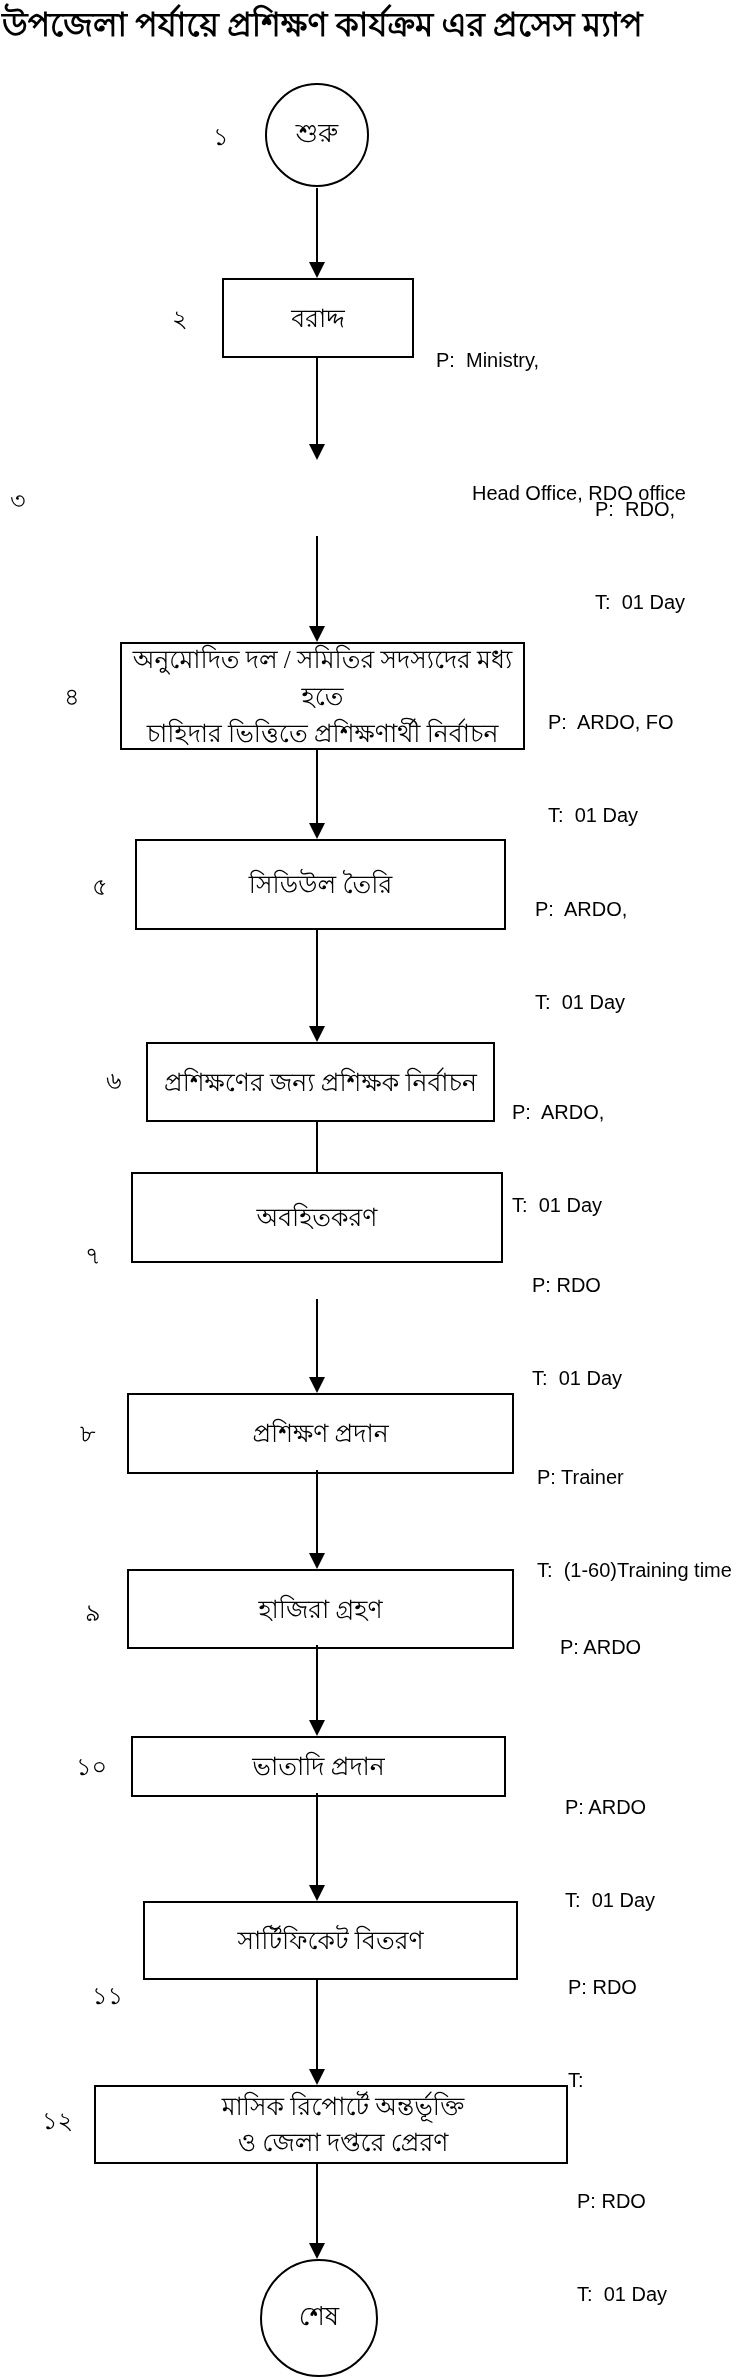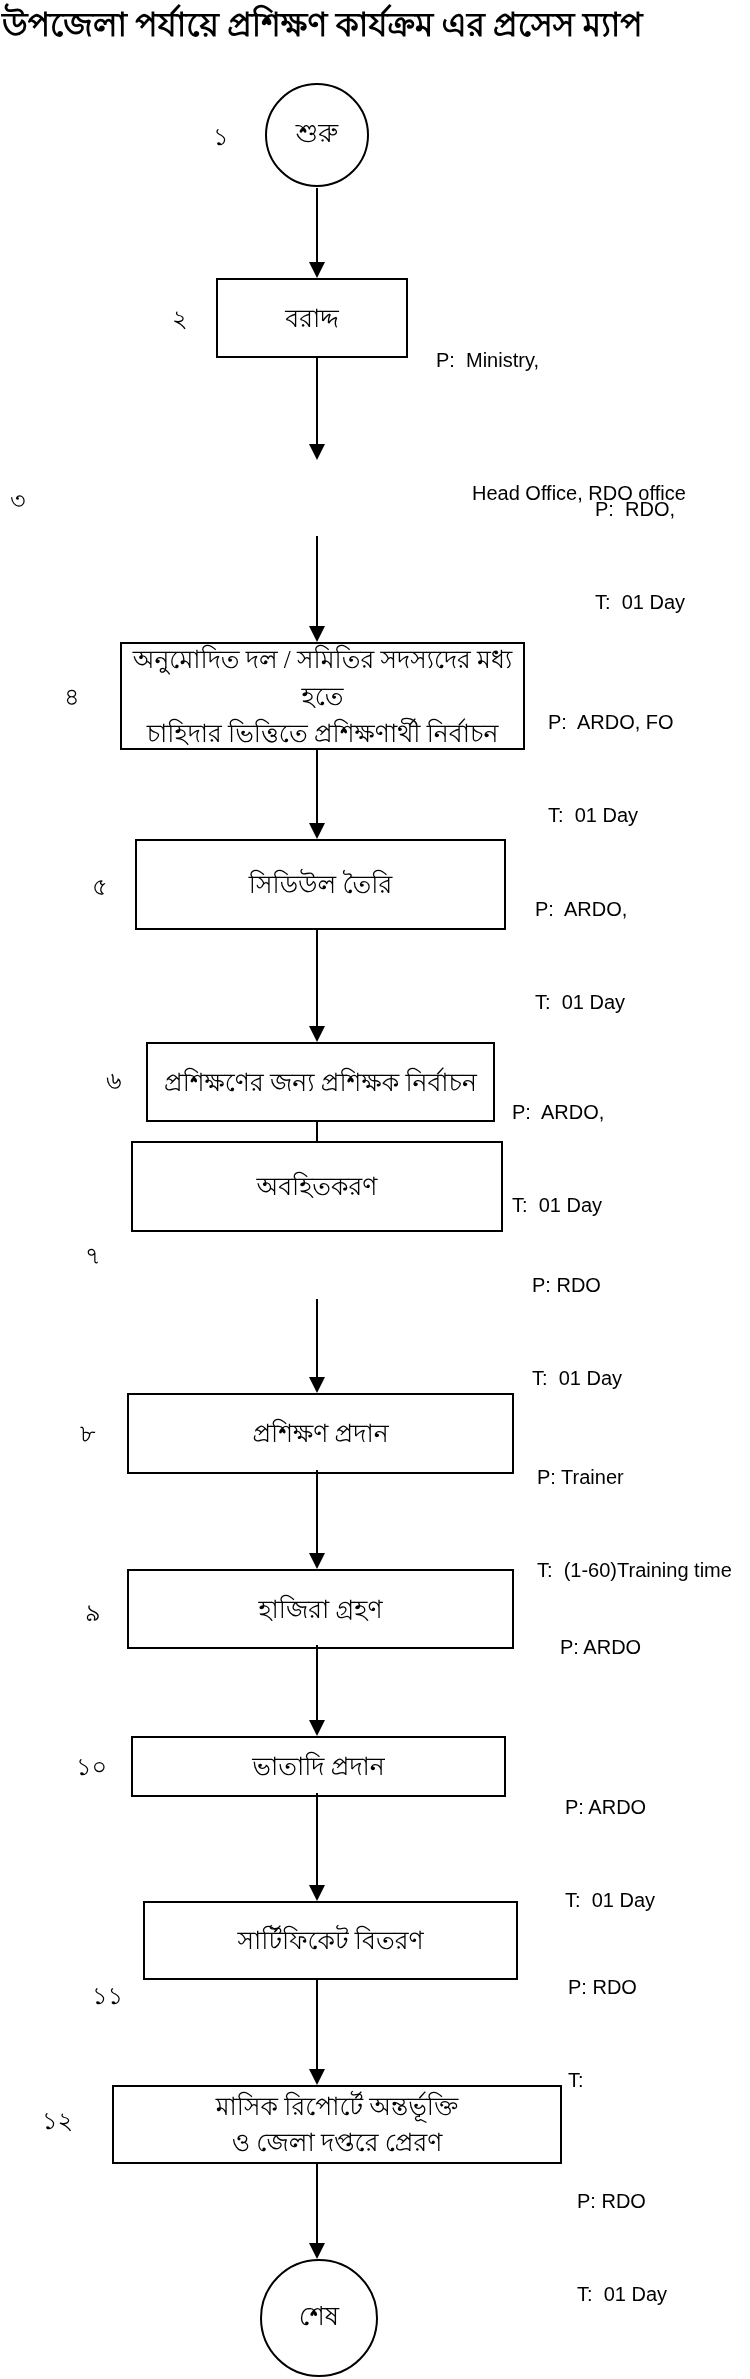--- a/index.html
+++ b/index.html
@@ -33,21 +33,21 @@
   <div class="circle" style="left:265px;top:83px;width:100px;height:100px;">
     <span>শুরু</span>
   </div>
 
   <div class="arrow" style="left:309px;top:188px;height:90px;">
     <div class="arrow-line"></div>
     <div class="arrow-head"></div>
   </div>
 
   <div class="num" style="left:172px;top:300px;">২</div>
-  <div class="pbox" style="left:216px;top:278px;width:188px;height:76px;">
+  <div class="pbox" style="left:222px;top:278px;width:188px;height:76px;">
     <div>বরাদ্দ</div>
   </div>
   <div class="anno" style="left:436px;top:283px;">
     <div>P:  Ministry,</div>
     <div class="anno-indent">Head Office, RDO office</div>
   </div>
 
   <div class="arrow" style="left:309px;top:356px;height:104px;">
     <div class="arrow-line"></div>
     <div class="arrow-head"></div>
@@ -101,21 +101,21 @@
     <div>P:  ARDO,</div>
     <div>T:  01 Day</div>
   </div>
 
   <div class="arrow" style="left:309px;top:1120px;height:90px;">
     <div class="arrow-line"></div>
     <div class="arrow-head"></div>
   </div>
 
   <div class="num" style="left:85px;top:1237px;">৭</div>
-  <div class="pbox" style="left:131px;top:1141px;width:368px;height:87px;">
+  <div class="pbox" style="left:131px;top:1172px;width:368px;height:87px;">
     <div>অবহিতকরণ</div>
   </div>
   <div class="anno" style="left:532px;top:1208px;">
     <div>P: RDO</div>
     <div>T:  01 Day</div>
   </div>
 
   <div class="arrow" style="left:309px;top:1299px;height:94px;">
     <div class="arrow-line"></div>
     <div class="arrow-head"></div>
@@ -170,21 +170,21 @@
     <div>P: RDO</div>
     <div>T:</div>
   </div>
 
   <div class="arrow" style="left:309px;top:1978px;height:107px;">
     <div class="arrow-line"></div>
     <div class="arrow-head"></div>
   </div>
 
   <div class="num" style="left:42px;top:2102px;">১২</div>
-  <div class="pbox" style="left:112px;top:2085px;width:446px;height:75px;line-height:36px;">
+  <div class="pbox" style="left:94px;top:2085px;width:446px;height:75px;line-height:36px;padding-left:24px;">
     <div>মাসিক রিপোর্টে অন্তর্ভূক্তি</div>
     <div>ও জেলা দপ্তরে প্রেরণ</div>
   </div>
   <div class="anno" style="left:577px;top:2124px;">
     <div>P: RDO</div>
     <div>T:  01 Day</div>
   </div>
 
   <div class="arrow" style="left:309px;top:2162px;height:97px;">
     <div class="arrow-line"></div>

